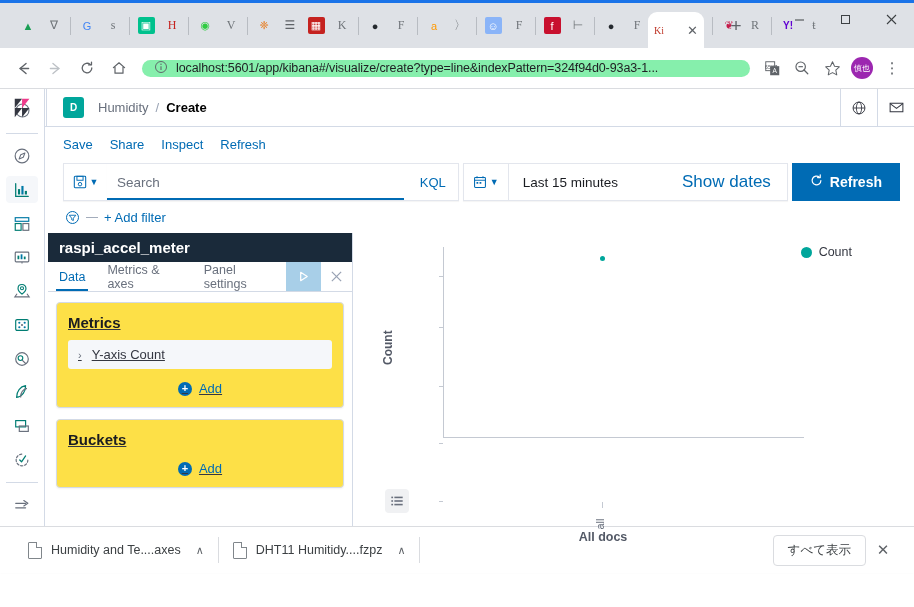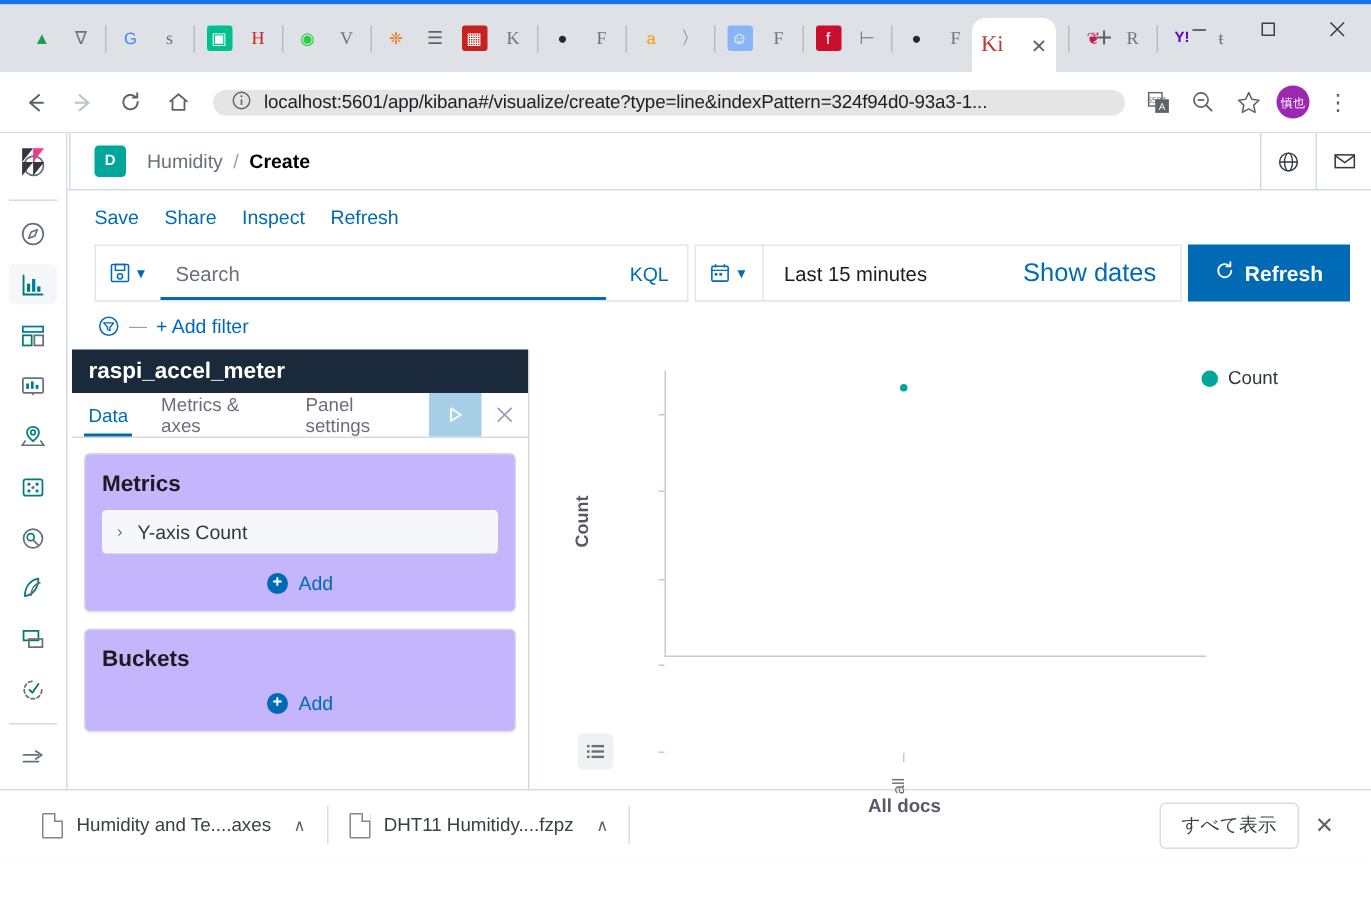--- a/index.html
+++ b/index.html
@@ -30,40 +30,40 @@
   .bm-img { width:17px; height:17px; display:flex; align-items:center; justify-content:center;
             font-size:11px; border-radius:2px; }
   .bm-letter { font-size:12px; color:#70757a; font-family:"Liberation Serif", serif; }
 
   #browser-tab {
     position:absolute; left:648px; bottom:0;
     width:56px; height:36px; background:#fff;
     border-radius:9px 9px 0 0; display:flex; align-items:center;
     padding:0 6px; gap:4px;
   }
-  #browser-tab .tab-fav { font-size:15px; color:#c0392b; font-family:"Liberation Serif",serif; }
+  #browser-tab .tab-fav { font-size:10px; color:#c0392b; font-family:"Liberation Serif",serif; }
   #browser-tab .tab-close { font-size:13px; color:#5f6368; margin-left:auto; }
   #new-tab-btn {
     position:absolute; left:722px; bottom:8px;
     width:28px; height:28px; display:flex; align-items:center; justify-content:center;
     font-size:19px; color:#5f6368; font-weight:300;
   }
   #win-controls { position:absolute; right:0; top:0; display:flex; height:32px; }
   .win-btn { width:46px; height:32px; display:flex; align-items:center; justify-content:center;
              color:#3c4043; font-size:13px; }
   .win-btn svg { display:block; }
 
   #toolbar {
     height:40px; background:#fff; display:flex; align-items:center;
     padding:0 8px; gap:2px;
   }
   .nav-btn { width:30px; height:30px; display:flex; align-items:center; justify-content:center;
              color:#5f6368; }
   #omnibox {
-    flex:1; height:17px; background:#e5e5e5; border-radius:14px;
+    flex:1; height:17px; background:#86efac; border-radius:14px;
     display:flex; align-items:center; padding:0 12px; margin:0 6px;
     gap:8px; overflow:hidden;
   }
   #omnibox .url-text {
     font-size:12.5px; color:#202124; white-space:nowrap; overflow:hidden;
     letter-spacing:-0.1px;
   }
   .tool-icon { width:28px; height:28px; display:flex; align-items:center; justify-content:center;
                color:#5f6368; }
   #avatar-chip {
@@ -182,22 +182,22 @@
     content:""; position:absolute; left:8px; right:8px; bottom:0; height:2px; background:#006bb4;
   }
   #ed-apply {
     width:39px; background:#a8cfe8; display:flex; align-items:center; justify-content:center;
     margin-left:auto; color:#fff;
   }
   #ed-close { width:34px; display:flex; align-items:center; justify-content:center; color:#98a2b3; }
 
   #editor-content { flex:1; padding:10px 8px; background:#fff; }
   .agg-card {
-    background:#c4b5fd; border:1px solid #d3dae6; border-radius:4px;
-    box-shadow:0 1px 2px rgba(0,0,0,0.05); padding:11px 11px 9px 11px; margin-bottom:11px;
+    background:#fde047; border:1px solid #d3dae6; border-radius:4px;
+    box-shadow:0 1px 2px rgba(0,0,0,0.05); padding:11px 11px 9px 11px; margin-bottom:11px;text-decoration:underline;
   }
   .agg-card h3 { font-size:15px; color:#1a1c21; font-weight:bold; margin-bottom:9px; }
   .agg-row {
     background:#f5f7fa; border-radius:3px; padding:7px 10px;
     display:flex; align-items:center; gap:10px; font-size:13px; color:#343741;
     margin-bottom:8px;
   }
   .agg-row .chev { color:#69707d; font-size:11px; }
   .add-btn {
     display:flex; align-items:center; justify-content:center; gap:7px;

